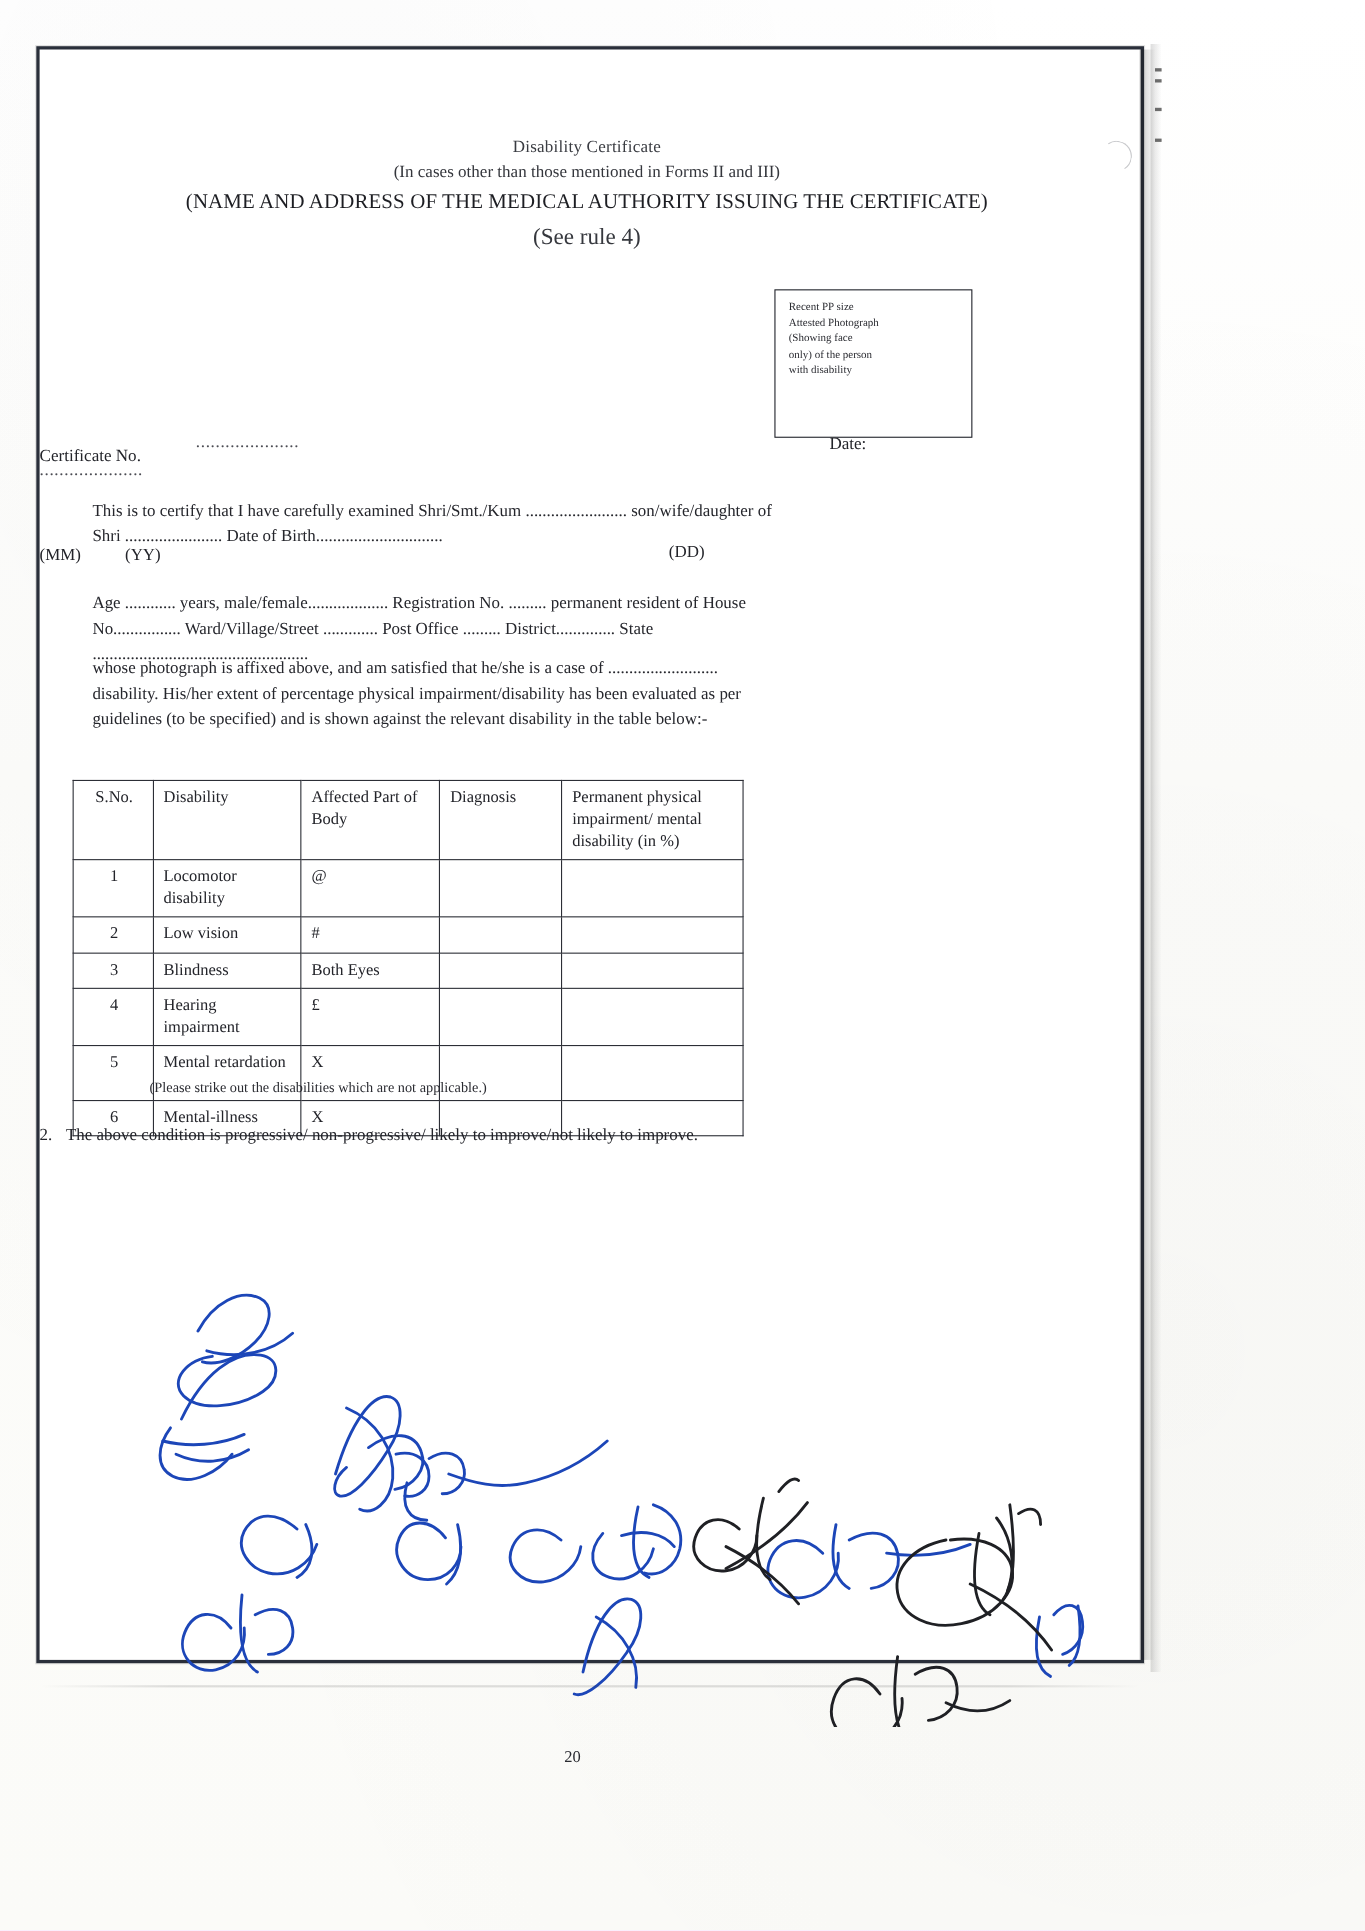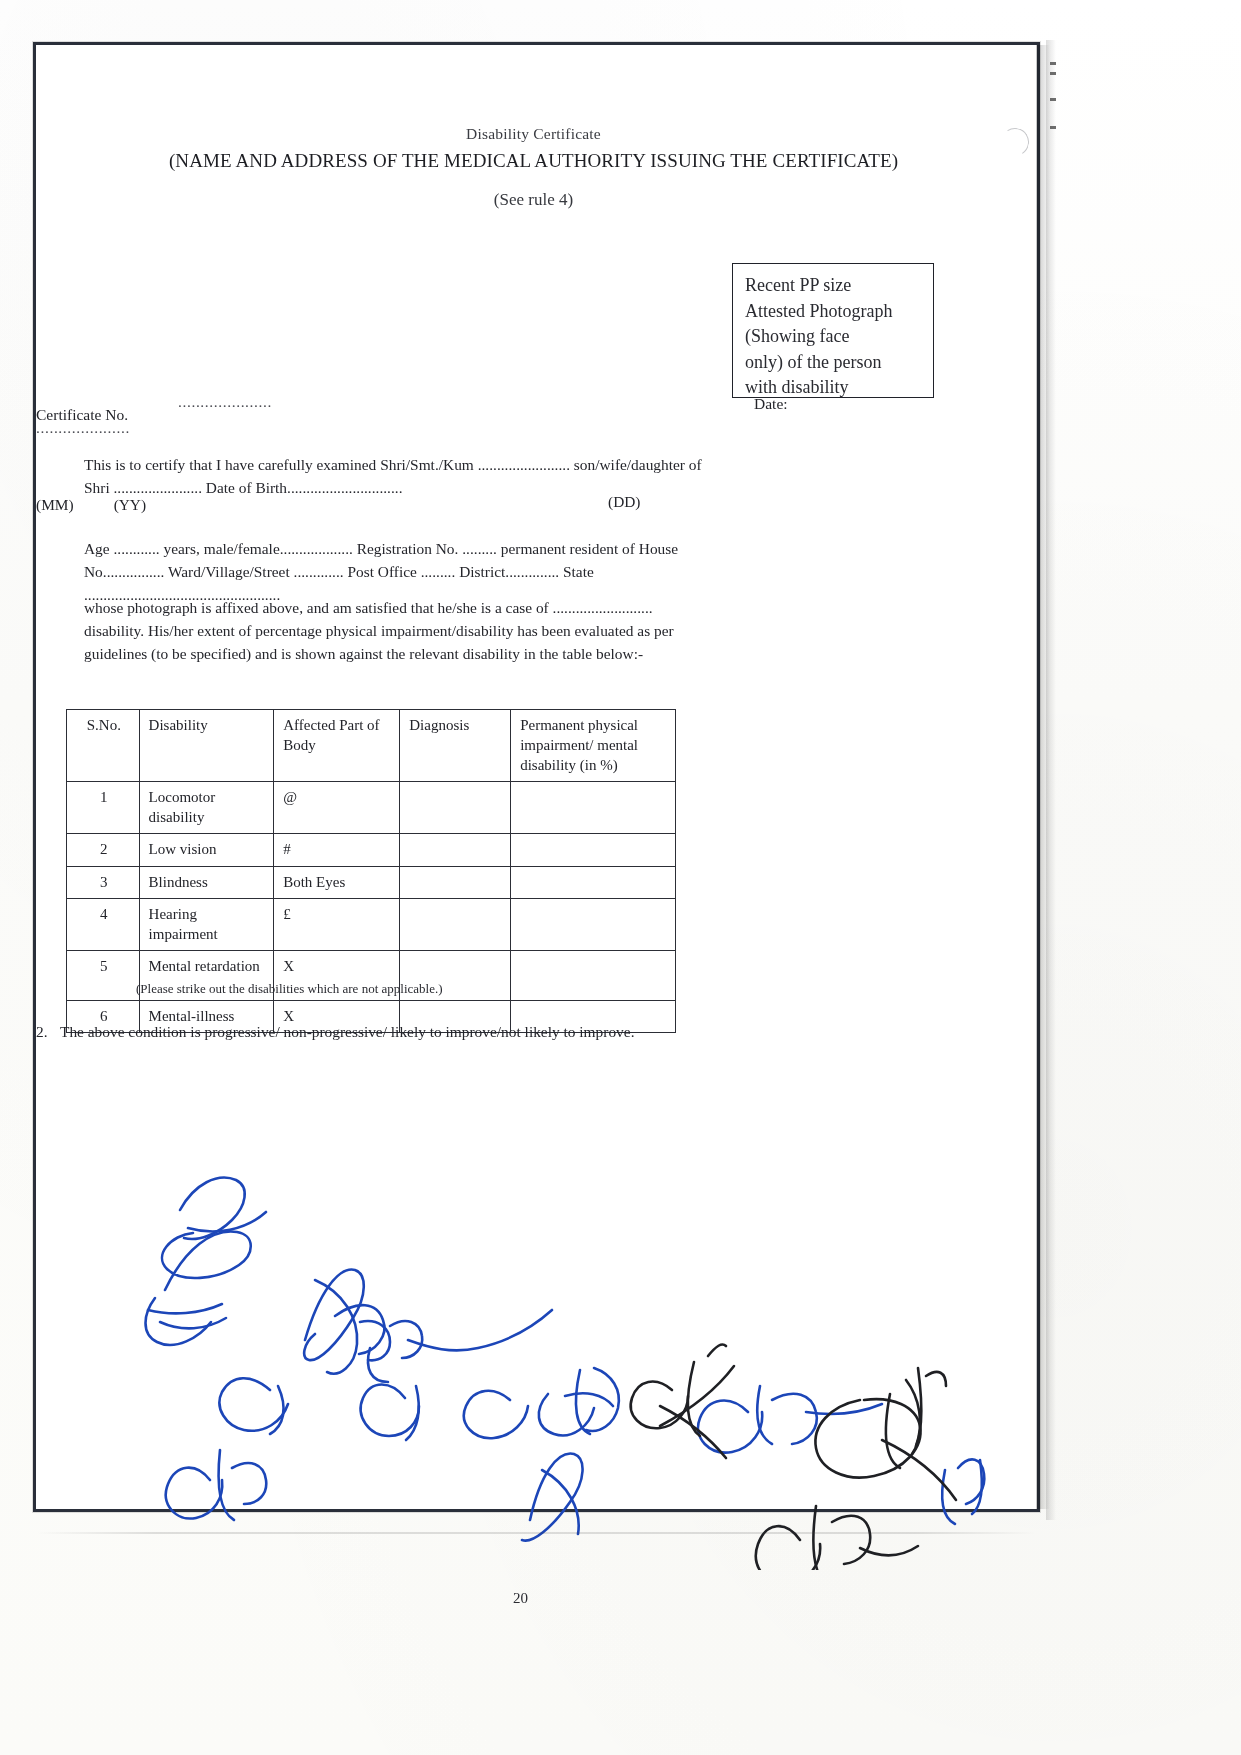--- a/index.html
+++ b/index.html
@@ -89,38 +89,37 @@
     color: #34363c;
     margin-bottom: 5px;
   }
   .t-line3 {
     font-size: 19px;
     color: #1d1e23;
     line-height: 1.35;
     letter-spacing: .1px;
   }
   .t-line4 {
-    font-size: 17px;
+    font-size: 21px;
     color: #36383e;
-    margin-top: 16px;
+    margin-top: 6px;
   }
 
   
   #photo-box {
     position: absolute;
     left: 668px; top: 218px;
-    width: 202px; height: 135px;
+    width: 180px; height: 135px;
     border: 1.6px solid #20222a;
     background: #fff;
     padding: 9px 10px 0 12px;
     box-sizing: border-box;
-    font-size: 18px;
+    font-size: 10px;
     line-height: 1.42;
     color: #2a2b31;
-    margin-left: 28px;
   }
 
   
   #cert-no-label {
     position: absolute;
     left: 0px; top: 348px;
     font-size: 15.5px;
     margin-top: 13px;
   }
   #cert-no-dots {
@@ -266,20 +265,21 @@
   <div class="edge-tick" style="top:72px"></div>
   <div class="edge-tick" style="top:98px"></div>
   <div class="edge-tick" style="top:126px"></div>
 
   <div id="doc">
 
     <div id="punch-hole"></div>
 
     <div class="title-block">
       <div class="t-line1">Disability Certificate</div>
+      <div class="t-line2">(In cases other than those mentioned in Forms II and III)</div>
       <div class="t-line3">(NAME AND ADDRESS OF THE MEDICAL AUTHORITY ISSUING THE CERTIFICATE)</div>
       <div class="t-line4">(See rule 4)</div>
     </div>
 
     <div id="photo-box">
       <div>Recent PP size</div>
       <div>Attested Photograph</div>
       <div>(Showing face</div>
       <div>only) of the person</div>
       <div>with disability</div>

